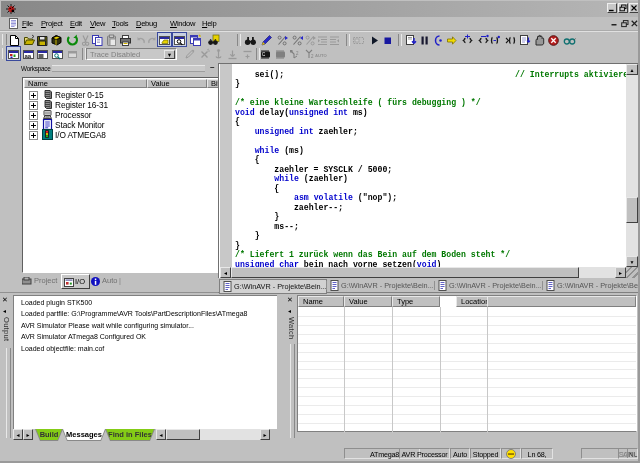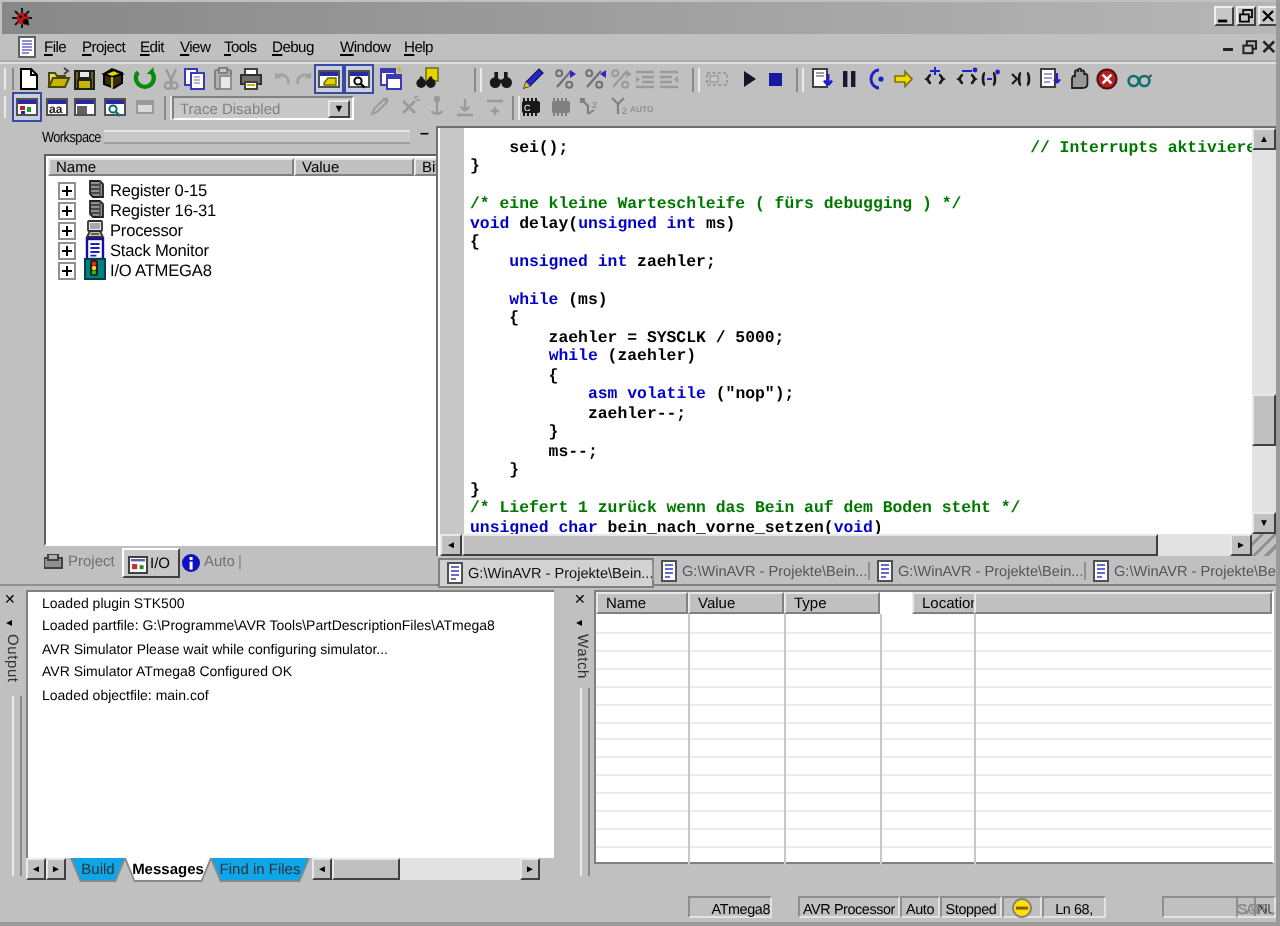--- a/index.html
+++ b/index.html
@@ -41,21 +41,21 @@
 .strack{background:#E2E2E2;}
 
 #mditabs{left:218px;top:278px;width:420px;height:15px;border-bottom:1px solid #808080;box-sizing:border-box;}
 .mtab{position:absolute;top:1px;height:13px;font-size:7.3px;line-height:13px;color:#555;white-space:nowrap;overflow:hidden;}
 
 #outwhite{left:13px;top:295px;width:264px;height:134px;background:#fff;border-top:1px solid #808080;border-left:1px solid #808080;box-sizing:border-box;}
 #outtext{position:absolute;left:7px;top:1px;font-size:7px;line-height:11.4px;color:#000;white-space:pre;margin:0;font-family:"Liberation Sans",sans-serif;}
 .btab{position:absolute;top:0;height:12px;font-size:7.5px;line-height:11px;text-align:center;color:#333;
  clip-path:polygon(0 0,100% 0,calc(100% - 5px) 100%,5px 100%);background:#888;}
 .btab>i{position:absolute;left:1px;top:0;right:1px;bottom:1px;font-style:normal;
- clip-path:polygon(0 0,100% 0,calc(100% - 4.5px) 100%,4.5px 100%);background:#0ea5e9;}
+ clip-path:polygon(0 0,100% 0,calc(100% - 4.5px) 100%,4.5px 100%);background:#84cc16;font-weight:bold;}
 .btab.sel>i{background:#fff;font-weight:bold;color:#000;}
 .vlabel{font-size:7.5px;color:#303030;transform:rotate(90deg);transform-origin:0 0;white-space:nowrap;letter-spacing:.3px;}
 
 #watchtbl{left:297px;top:295px;width:340px;height:137px;background:#fff;border:1px solid #808080;border-right:1px solid #fff;box-sizing:border-box;}
 .wcol{position:absolute;top:0;width:1px;background:#C8C8C8;}
 .wrow{position:absolute;left:0;width:100%;height:1px;background:#EBEBEB;}
 .whdr{position:absolute;top:0;height:11px;background:#C0C0C0;border-top:1px solid #E8E8E8;border-left:1px solid #E8E8E8;border-right:1px solid #808080;border-bottom:1px solid #808080;box-sizing:border-box;font-size:7.5px;line-height:9px;padding-left:4px;color:#000;}
 
 #statusbar{left:0;top:446px;width:638px;height:15px;font-size:7.2px;letter-spacing:-0.2px;color:#000;}
 .sfield{position:absolute;top:2px;height:11px;line-height:11px;border-top:1px solid #8E8E8E;border-left:1px solid #8E8E8E;border-right:1px solid #E2E2E2;border-bottom:1px solid #E2E2E2;box-sizing:border-box;text-align:center;}
@@ -595,21 +595,21 @@
         <div class="wrow" style="top:117.9px"></div>
         <div class="wrow" style="top:126.80000000000001px"></div>
         <div class="wcol" style="left:46px;top:11px;height:126px;"></div>
         <div class="wcol" style="left:94px;top:11px;height:126px;"></div>
         <div class="wcol" style="left:142px;top:11px;height:126px;"></div>
         <div class="wcol" style="left:189px;top:11px;height:126px;"></div>
       </div>
 </div>
 
 <div class="abs" id="statusbar">
-  <div class="sfield" style="left:344px;width:42px;text-align:right;padding-left:5px;">ATmega8</div>
+  <div class="sfield" style="left:344px;width:76px;text-align:center;padding-left:5px;">ATmega8</div>
   <div class="sfield" style="left:399px;width:51px;">AVR Processor</div>
   <div class="sfield" style="left:450px;width:20px;">Auto</div>
   <div class="sfield" style="left:470px;width:31px;">Stopped</div>
   <div class="sfield" style="left:501px;width:20px;">
     <svg width="10" height="10" style="position:relative;top:0px" viewBox="0 0 10 10">
           <circle cx="5" cy="5" r="4.5" fill="#FFE000" stroke="#808080"></circle>
           <rect x="2" y="4.3" width="6" height="1.5" fill="#806000"></rect>
         </svg>
   </div>
   <div class="sfield" style="left:521px;width:32px;">Ln 68, Col 1</div>

